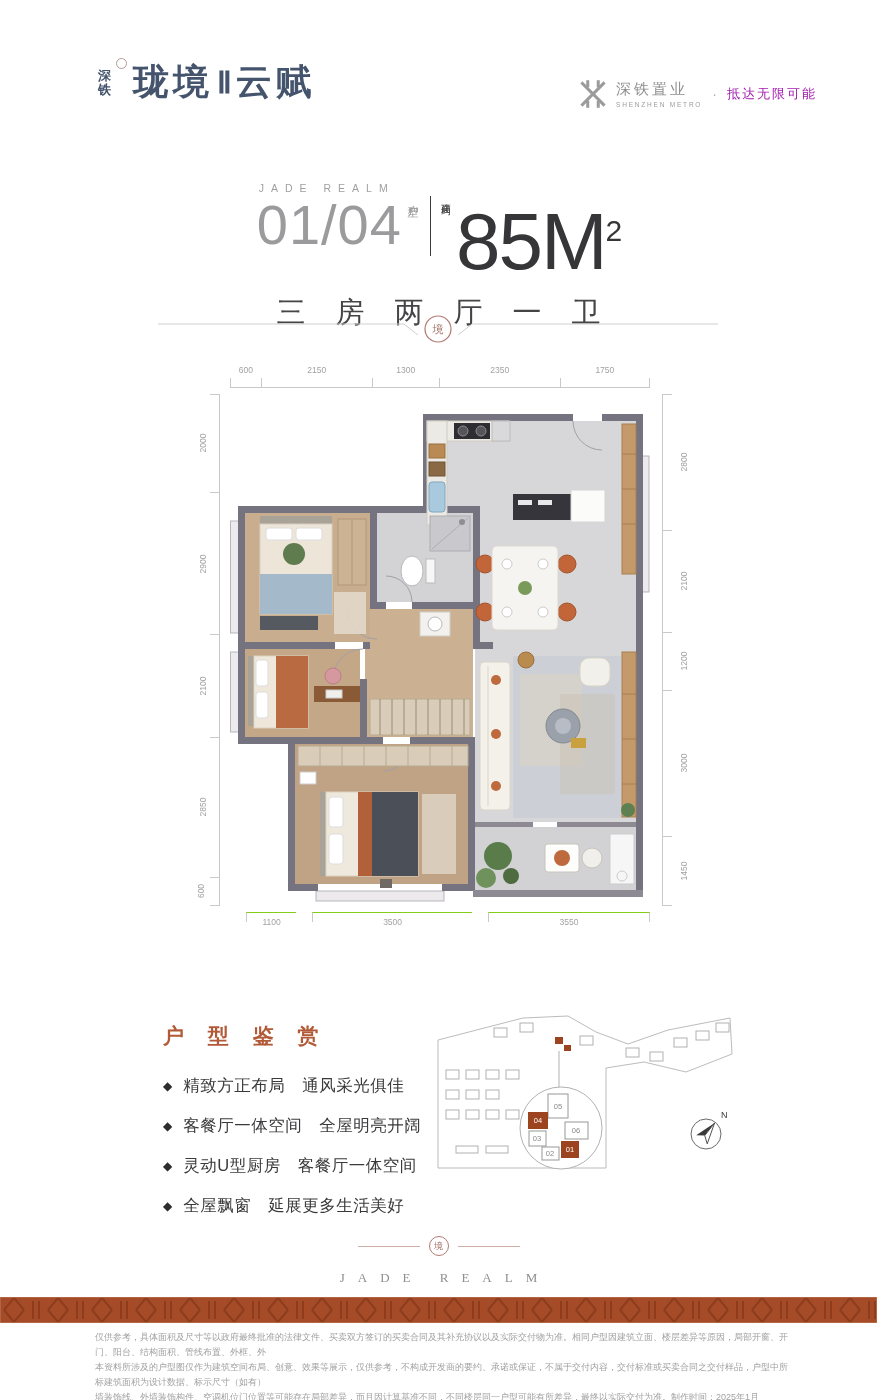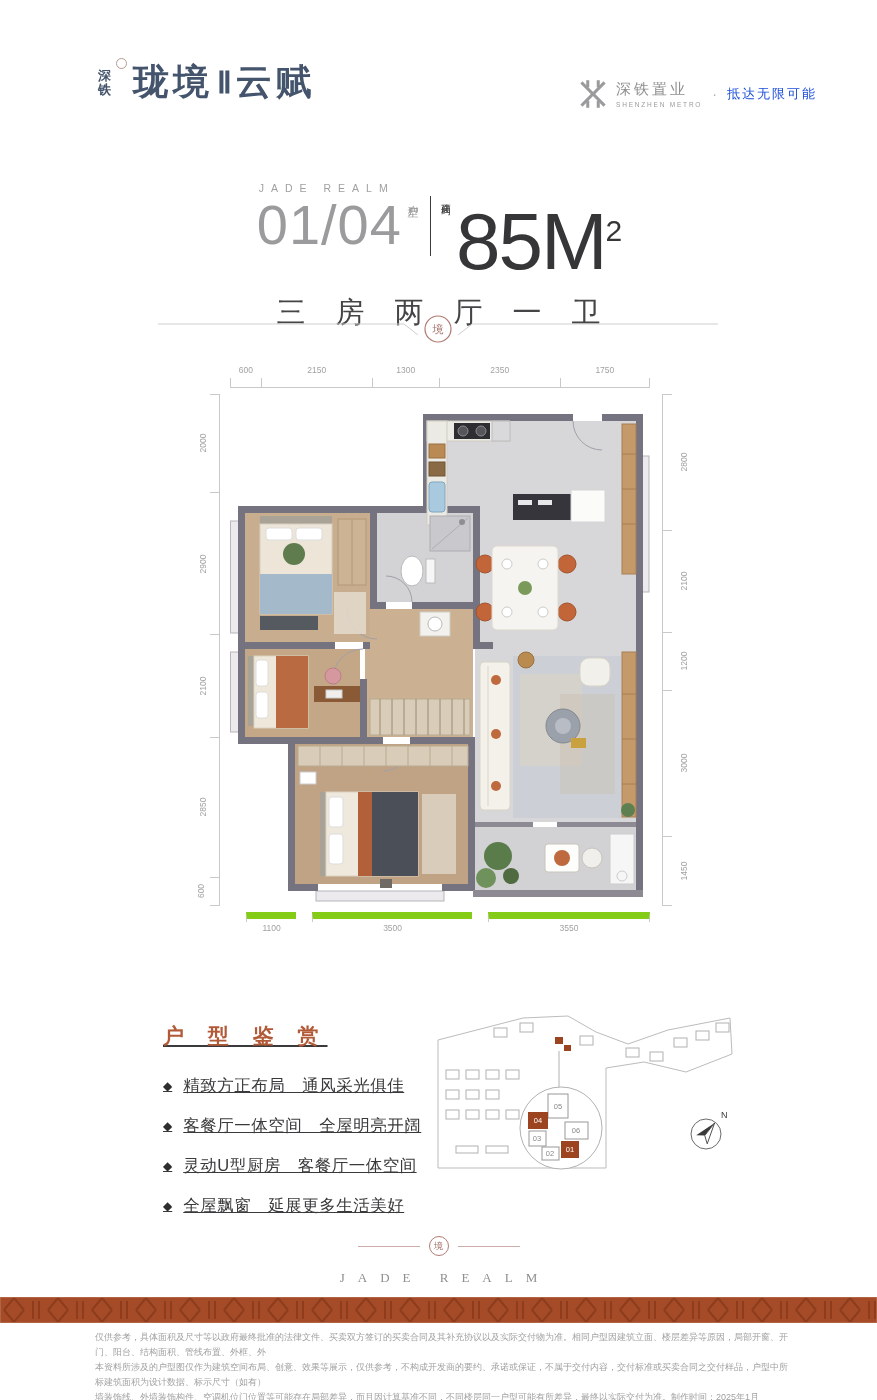--- a/index.html
+++ b/index.html
@@ -11,21 +11,21 @@
   
   .hdr-left { position:absolute; left:98px; top:58px; display:flex; align-items:center; color:#44546c; }
   .hdr-left .stack { font-size:13px; font-weight:bold; line-height:14px; letter-spacing:1px; text-align:center; }
   .hdr-left .mini-seal { width:11px; height:11px; border:1px solid #b59a93; border-radius:50%; margin:0 6px 14px 4px; align-self:flex-start; }
   .hdr-left .big { font-family:"Liberation Serif", serif; font-size:36px; font-weight:600; letter-spacing:4px; }
   .hdr-left .roman { font-family:"Liberation Serif", serif; font-size:30px; font-weight:700; margin:0 4px; }
   .hdr-right { position:absolute; left:578px; top:80px; display:flex; align-items:center; color:#9b9b9d; }
   .hdr-right .mname { font-size:15px; letter-spacing:3px; color:#8f8f91; }
   .hdr-right .msub { font-size:6.5px; letter-spacing:1.8px; margin-top:2px; }
   .hdr-right .dot { margin:0 10px; color:#b0b0b2; font-size:14px; }
-  .hdr-right .slogan { font-size:13px; letter-spacing:2px; color:#1d4ed8; }
+  .hdr-right .slogan { font-size:13px; letter-spacing:2px; color:#a21caf; }
 
   
   .headline { position:absolute; left:0; right:0; top:182px; text-align:center; }
   .headline .inner { display:inline-block; text-align:left; }
   .eyebrow { font-size:10.5px; letter-spacing:7px; color:#a0a0a2; margin-left:2px; }
   .hl-row { display:flex; align-items:flex-start; margin-top:2px; }
   .unit-num { font-size:56px; font-weight:300; color:#9b9b9d; line-height:58px; letter-spacing:1px; }
   .vert { writing-mode:vertical-rl; text-orientation:upright; }
   .unit-label { font-size:11px; color:#8e8e90; letter-spacing:2px; margin:0 6px 8px 3px; }
   .hl-bar { width:1px; height:60px; background:#3b3b3d; margin:0 8px 2px 4px; }
@@ -40,37 +40,37 @@
   
   .plan { position:absolute; left:180px; top:360px; width:520px; height:582px; }
   .ruler-label { font-size:8.5px; color:#a2a2a4; }
   .ruler-h { position:absolute; display:flex; width:420px; height:24px; }
   .ruler-h .seg { position:relative; height:10px; border-left:1px solid #c9c9cb; }
   .ruler-h .seg:last-child { border-right:1px solid #c9c9cb; }
   .ruler-h.top { left:50px; top:4px; align-items:flex-end; }
   .ruler-h.top .seg { border-bottom:1px solid #c9c9cb; margin-top:14px; }
   .ruler-h.top .seg span { position:absolute; top:-13px; left:0; right:0; text-align:center; }
   .ruler-h.bottom { left:50px; top:552px; }
-  .ruler-h.bottom .seg { border-top:7px solid #84cc16;margin-left:16px; }
+  .ruler-h.bottom .seg { border-top:1px solid #84cc16;margin-left:16px; }
   .ruler-h.bottom .seg span { position:absolute; top:4px; left:0; right:0; text-align:center; }
   .ruler-v { position:absolute; top:34px; display:flex; flex-direction:column; width:24px; height:512px; }
   .ruler-v .seg { position:relative; width:10px; }
   .ruler-v.left { left:16px; }
   .ruler-v.left .seg { border-right:1px solid #c9c9cb; border-top:1px solid #c9c9cb; margin-left:14px; }
   .ruler-v.left .seg:last-child { border-bottom:1px solid #c9c9cb; }
   .ruler-v.right { left:482px; }
   .ruler-v.right .seg { border-left:1px solid #c9c9cb; border-top:1px solid #c9c9cb; }
   .ruler-v.right .seg:last-child { border-bottom:1px solid #c9c9cb; }
   .ruler-v .seg span { position:absolute; top:50%; transform:translateY(-50%) rotate(-90deg); white-space:nowrap; }
   .ruler-v.left .seg span { left:-16px; }
   .ruler-v.right .seg span { left:12px; }
   .plan-svg { position:absolute; left:50px; top:34px; }
 
   
-  .features { position:absolute; left:163px; top:1022px;text-decoration:underline; }
+  .features { position:absolute; left:163px; top:1022px; }
   .features h2 { font-size:21px; color:#b25a38; letter-spacing:9px; font-weight:600; }
   .features ul { list-style:none; margin-top:25px; }
   .features li { display:flex; align-items:center; margin-bottom:18px; }
   .features .diamond { font-size:12px; color:#2e2e30; margin-right:11px; }
   .features .ftext { font-size:16.5px; color:#3a3a3c; letter-spacing:0.5px; }
 
   
   .siteplan { position:absolute; left:428px; top:1010px; }
 
   

